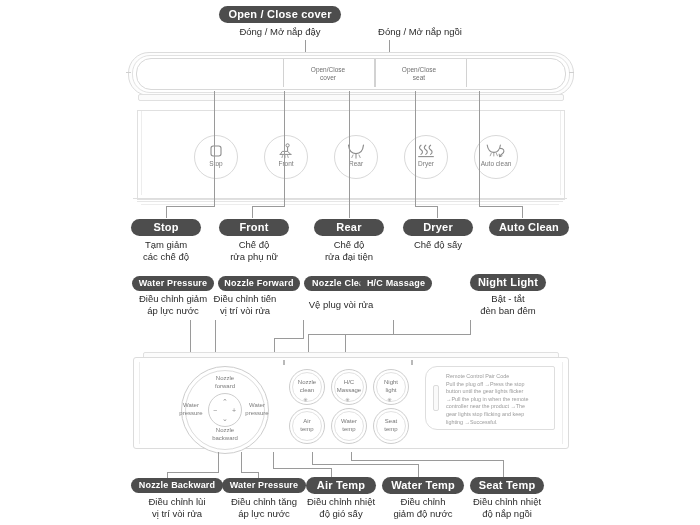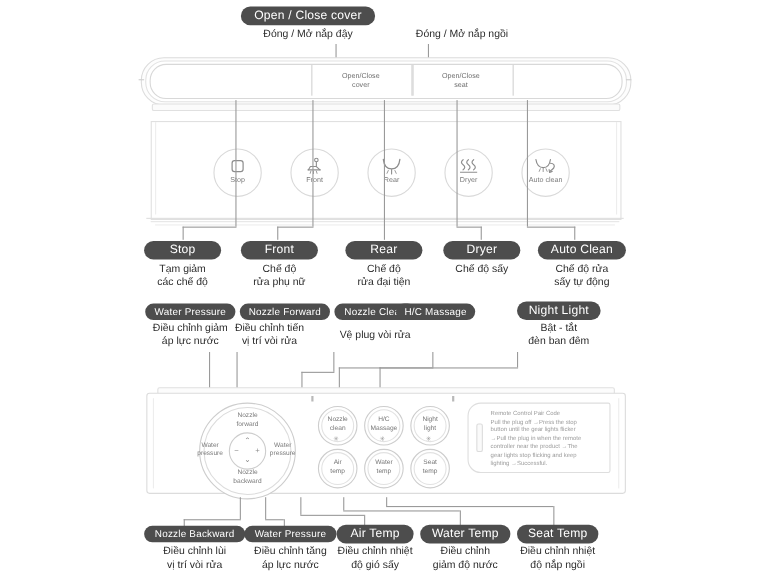--- a/index.html
+++ b/index.html
@@ -14,21 +14,21 @@
 
   
   .pill{
     position:absolute;
     background:#4d4d4d;
     color:#ffffff;
     border-radius:11px;
     height:17px;
     line-height:17px;
     text-align:center;
-    font-weight:normal;
+    font-weight:bold;
     white-space:nowrap;
     letter-spacing:0.2px;
   }
   .pill.sm{font-size:9px;height:15px;line-height:15px;border-radius:9px;}
   .pill.md{font-size:11px;}
 
   .caption{
     position:absolute;
     text-align:center;
     color:#2b2b2b;
@@ -305,24 +305,20 @@
     <span>rửa đại tiện</span>
   </div>
 
   <div class="pill md" style="left:403px;top:219px;width:70px;">Dryer</div>
   <div class="caption" style="left:393px;top:239px;width:90px;">
     <span>Chế độ sấy</span><br>
     <span></span>
   </div>
 
   <div class="pill md" style="left:489px;top:219px;width:80px;">Auto Clean</div>
-  <div class="caption" style="left:484px;top:239px;width:90px;">
-    <span>Chế độ rửa</span><br>
-    <span>sấy tự động</span>
-  </div>
 
   <div class="pill sm" style="left:132px;top:276px;width:82px;">Water Pressure</div>
   <div class="caption" style="left:128px;top:293px;width:90px;">
     <span>Điều chỉnh giảm</span><br>
     <span>áp lực nước</span>
   </div>
 
   <div class="pill sm" style="left:218px;top:276px;width:82px;">Nozzle Forward</div>
   <div class="caption" style="left:200px;top:293px;width:90px;">
     <span>Điều chỉnh tiến</span><br>

